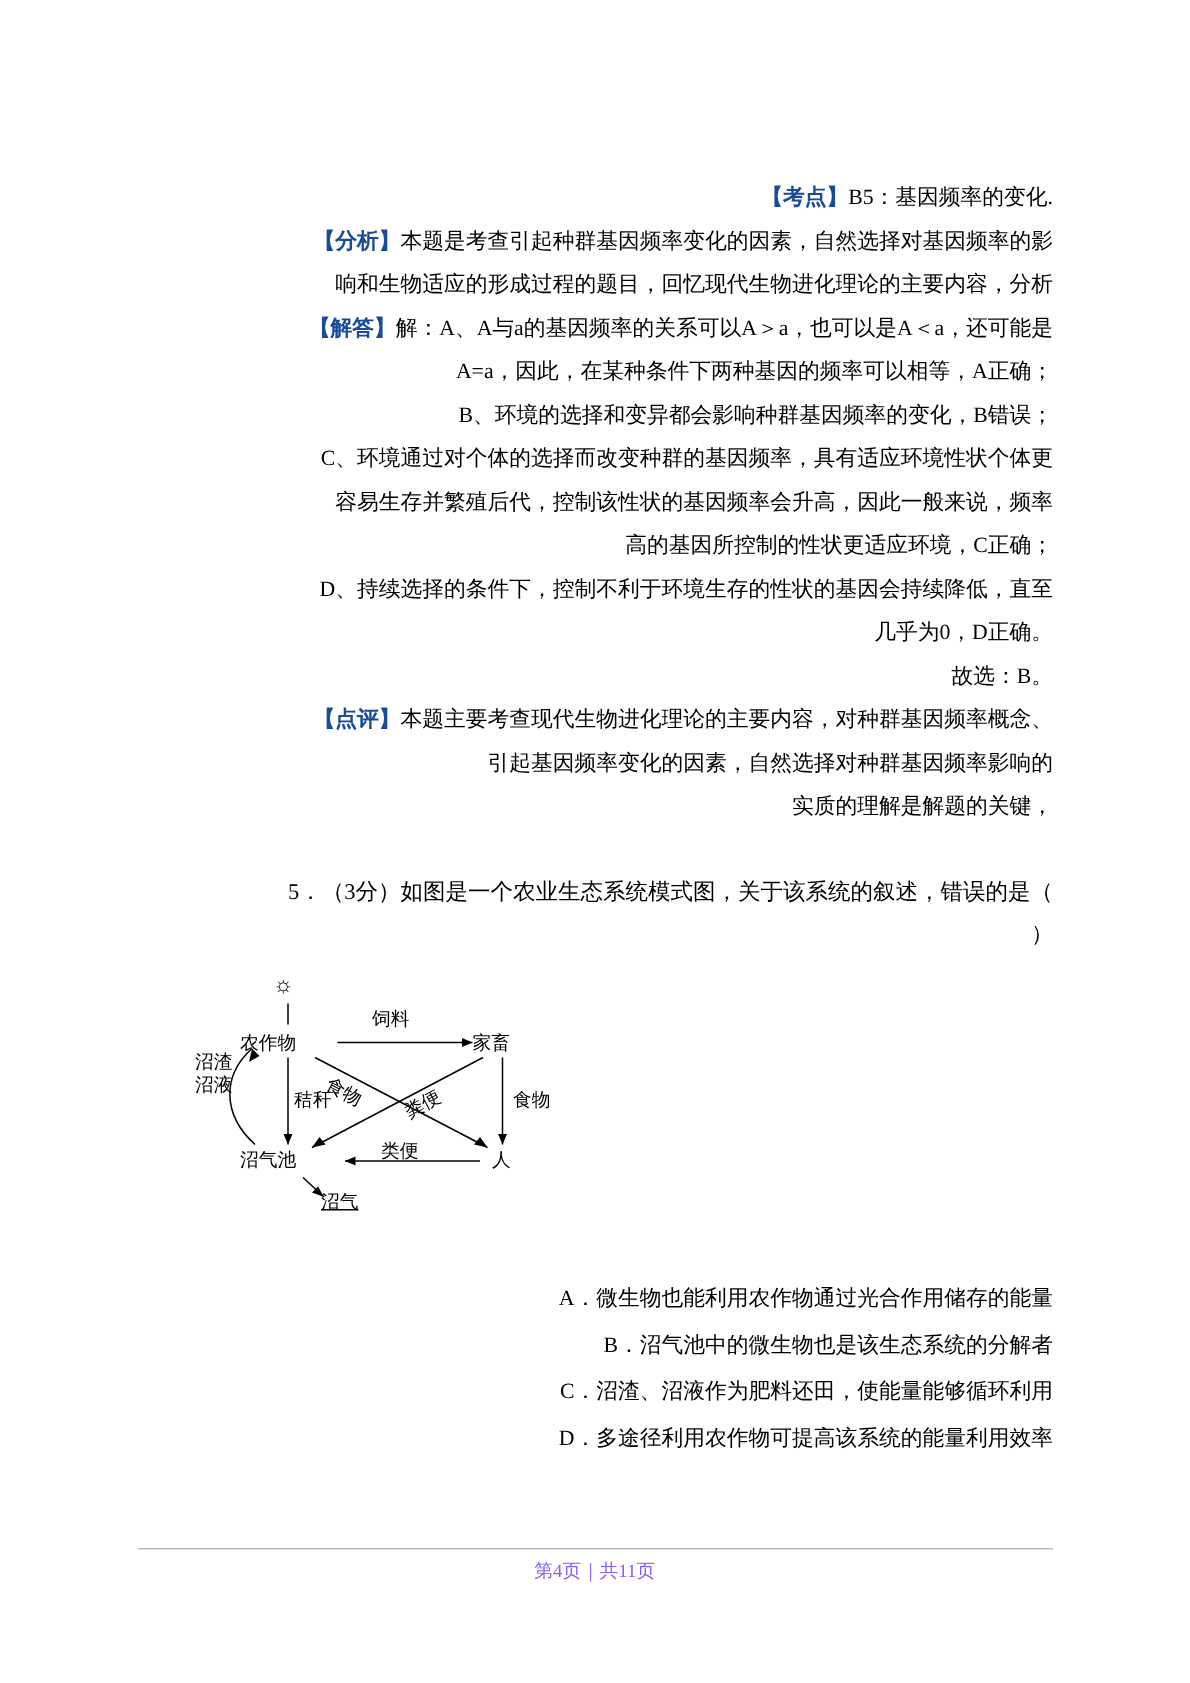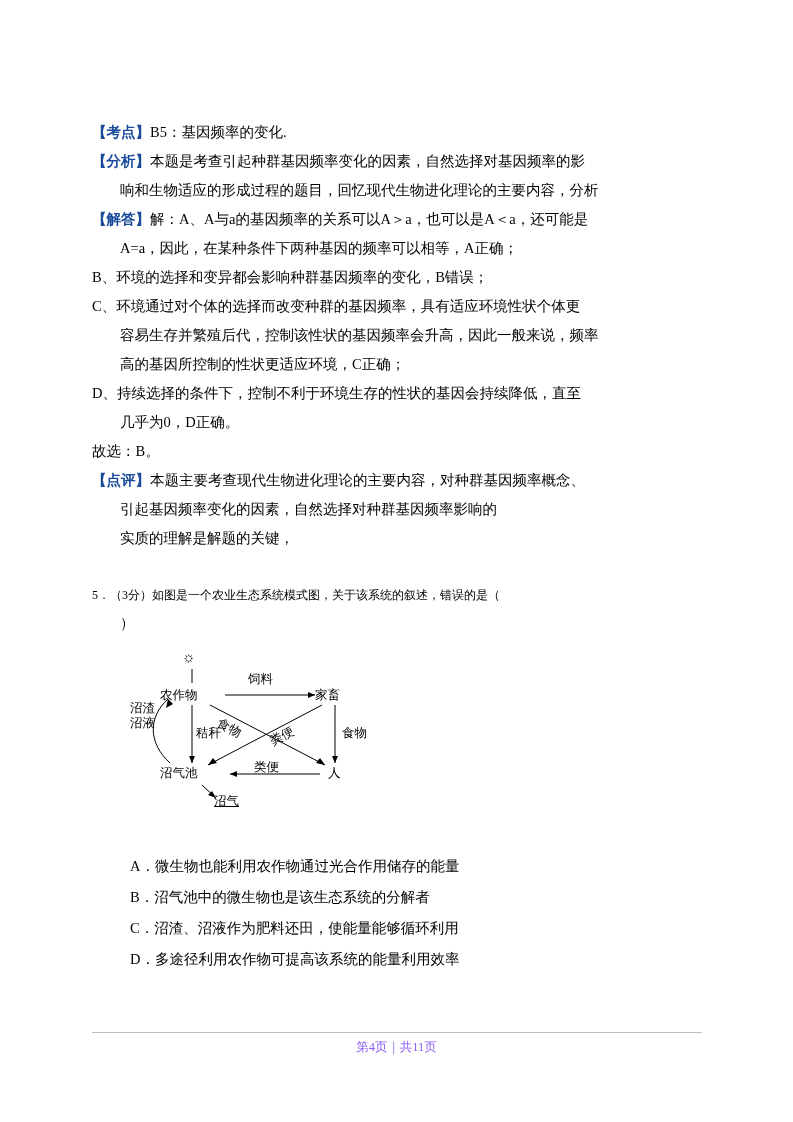--- a/index.html
+++ b/index.html
@@ -20,36 +20,37 @@
     width: 793px;
     height: 1122px;
     box-sizing: border-box;
     padding: 0;
   }
   .content {
     position: absolute;
     left: 92px;
     top: 118px;
     width: 610px;
+    text-align: right;
   }
   .line {
     font-size: 14.5px;
     line-height: 29px;
     white-space: nowrap;
   }
   .indent-1 { padding-left: 28px; }
   .tag {
     color: #1a4b9b;
     font-weight: bold;
   }
   .q-block {
     margin-top: 28px;
   }
   .q-head {
-    font-size: 12px;
+    font-size: 15px;
     line-height: 28px;
   }
   .q-head .qnum { letter-spacing: 0; }
   .paren-line {
     font-size: 14.5px;
     line-height: 28px;
     padding-left: 28px;
   }
   .figure {
     position: relative;

